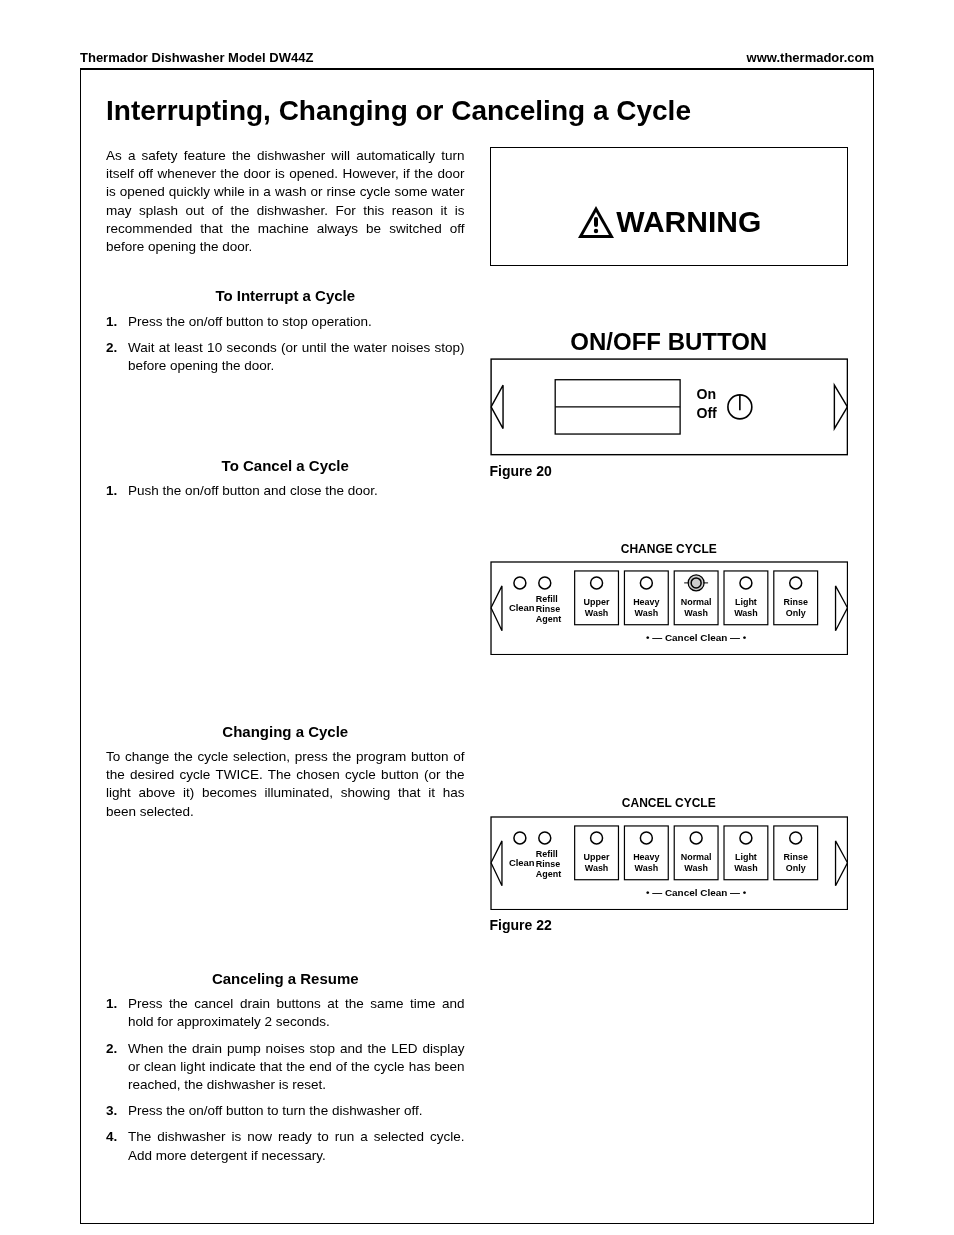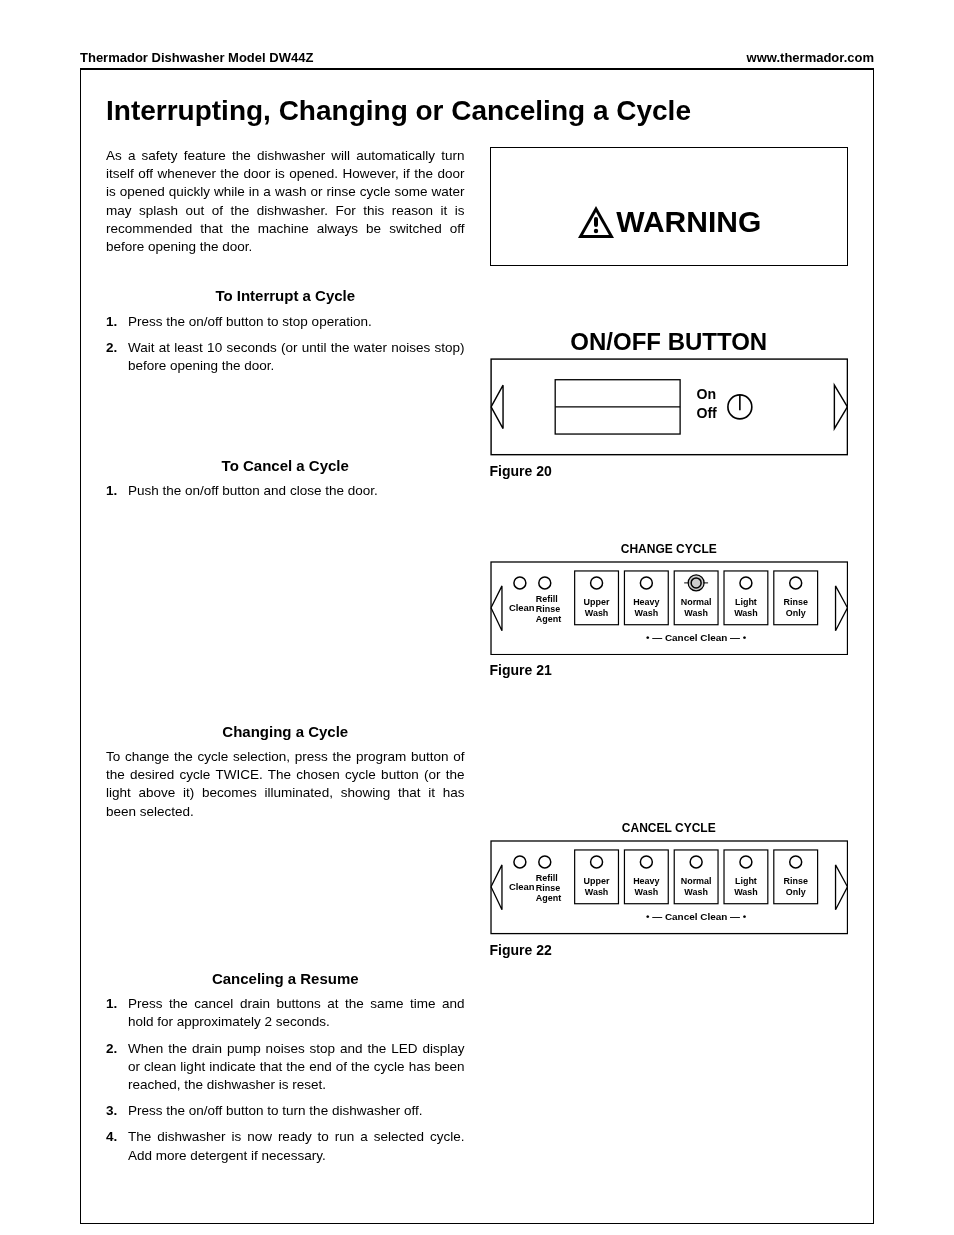--- a/index.html
+++ b/index.html
@@ -234,21 +234,20 @@
             <circle cx="257" cy="22" r="6" fill="none" stroke="#000" stroke-width="1.5"></circle>
             <text x="257" y="44">Light</text>
             <text x="257" y="55">Wash</text>
           <rect x="285" y="10" width="44" height="54" fill="none" stroke="#000" stroke-width="1.2"></rect>
             <circle cx="307" cy="22" r="6" fill="none" stroke="#000" stroke-width="1.5"></circle>
             <text x="307" y="44">Rinse</text>
             <text x="307" y="55">Only</text>
         </g>
         <text x="207" y="80" font-size="10" font-weight="bold" font-family="Arial" text-anchor="middle">• — Cancel Clean — •</text>
       </svg>
-      <div class="fig-label">Figure 21</div>
 
       <div class="right-spacer-2"></div>
 
       <div class="small-title">CANCEL CYCLE</div>
       <svg class="svg-panel" viewBox="0 0 360 95" width="100%">
         <rect x="1" y="1" width="358" height="93" fill="none" stroke="#000" stroke-width="1.3"></rect>
         <polyline points="1,47 12,25 12,70 1,47" fill="none" stroke="#000" stroke-width="1.3"></polyline>
         <polyline points="359,47 347,25 347,70 359,47" fill="none" stroke="#000" stroke-width="1.3"></polyline>
         <circle cx="30" cy="22" r="6" fill="none" stroke="#000" stroke-width="1.5"></circle>
         <circle cx="55" cy="22" r="6" fill="none" stroke="#000" stroke-width="1.5"></circle>

